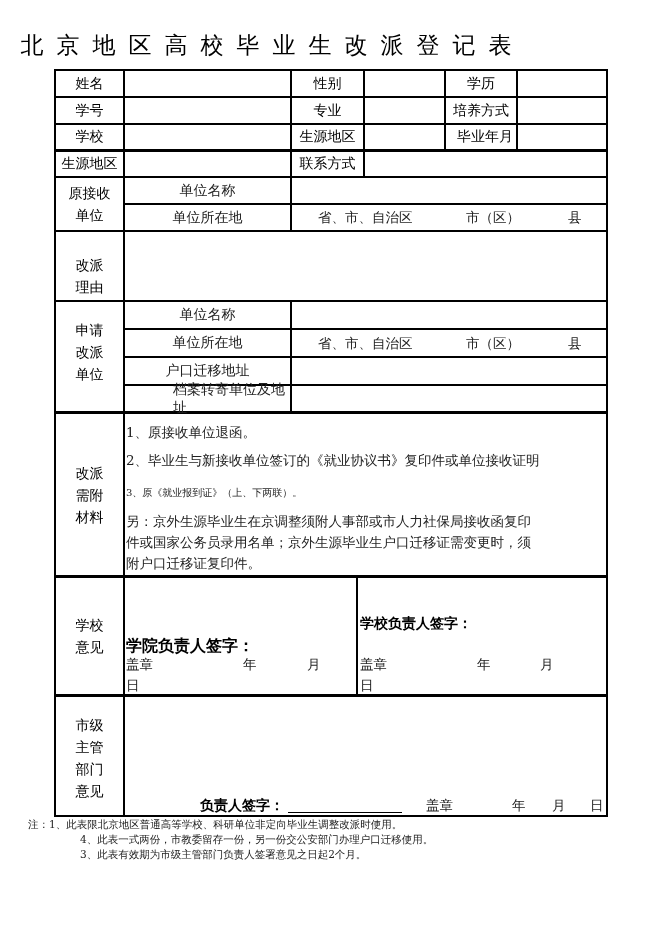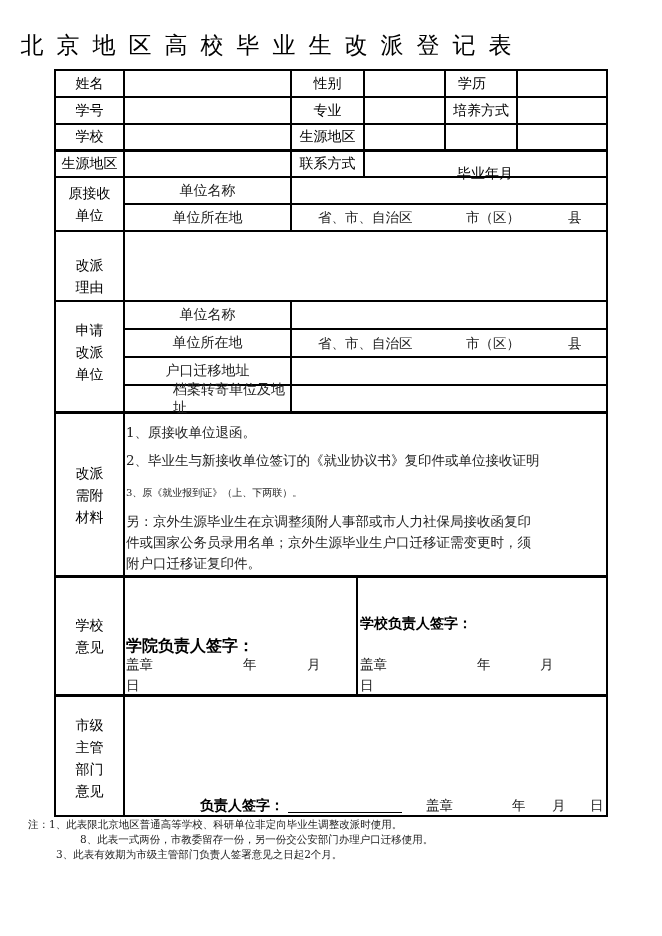--- a/index.html
+++ b/index.html
@@ -38,35 +38,35 @@
 
 <div class="line" style="left:54px;top:96px;width:554px;height:2px;"></div>
 <div class="line" style="left:54px;top:123px;width:554px;height:2px;"></div>
 <div class="line" style="left:54px;top:149px;width:554px;height:3px;"></div>
 <div class="line" style="left:54px;top:176px;width:554px;height:2px;"></div>
 
 <div class="cell label" style="left:56px;top:71px;width:67px;height:25px;">姓名</div>
 <div class="field" style="left:125px;top:71px;width:165px;height:25px;"></div>
 <div class="cell label" style="left:292px;top:71px;width:71px;height:25px;">性别</div>
 <div class="field" style="left:365px;top:71px;width:79px;height:25px;"></div>
-<div class="cell label" style="left:437px;top:71px;width:70px;height:25px;">学历</div>
+<div class="cell label" style="left:446px;top:71px;width:70px;height:25px;">学历</div>
 <div class="field" style="left:518px;top:71px;width:88px;height:25px;"></div>
 
 <div class="cell label" style="left:56px;top:98px;width:67px;height:25px;">学号</div>
 <div class="field" style="left:125px;top:98px;width:165px;height:25px;"></div>
 <div class="cell label" style="left:292px;top:98px;width:71px;height:25px;">专业</div>
 <div class="field" style="left:365px;top:98px;width:79px;height:25px;"></div>
 <div class="cell label" style="left:446px;top:98px;width:70px;height:25px;">培养方式</div>
 <div class="field" style="left:518px;top:98px;width:88px;height:25px;"></div>
 
 <div class="cell label" style="left:56px;top:125px;width:67px;height:24px;">学校</div>
 <div class="field" style="left:125px;top:125px;width:165px;height:24px;"></div>
 <div class="cell label" style="left:292px;top:125px;width:71px;height:24px;">生源地区</div>
 <div class="field" style="left:365px;top:125px;width:79px;height:24px;"></div>
-<div class="cell label" style="left:446px;top:125px;width:78px;height:24px;margin-top:37px;">毕业年月</div>
+<div class="cell label" style="left:446px;top:125px;width:78px;height:24px;">毕业年月</div>
 <div class="field" style="left:518px;top:125px;width:88px;height:24px;"></div>
 
 <div class="cell label" style="left:56px;top:152px;width:67px;height:24px;">生源地区</div>
 <div class="field" style="left:125px;top:152px;width:165px;height:24px;"></div>
 <div class="cell label" style="left:292px;top:152px;width:71px;height:24px;">联系方式</div>
 <div class="field" style="left:365px;top:152px;width:241px;height:24px;"></div>
 
 <div class="line" style="left:290px;top:178px;width:2px;height:53px;"></div>
 <div class="line" style="left:123px;top:203px;width:485px;height:2px;"></div>
 <div class="line" style="left:54px;top:230px;width:554px;height:2px;"></div>
@@ -157,15 +157,15 @@
 <div class="field" style="left:125px;top:697px;width:481px;height:118px;"></div>
 <div class="txt bold" style="left:200px;top:797px;font-size:14px;">负责人签字：</div>
 <div class="line" style="left:288px;top:812px;width:114px;height:1px;"></div>
 <div class="txt" style="left:426px;top:797px;">盖章</div>
 <div class="txt" style="left:512px;top:797px;">年</div>
 <div class="txt" style="left:552px;top:797px;">月</div>
 <div class="txt" style="left:590px;top:797px;">日</div>
 
 <div class="notes">
   <div style="margin-left:-28px;">注：1、此表限北京地区普通高等学校、科研单位非定向毕业生调整改派时使用。</div>
-  <div style="margin-left:24px;">8、此表一式两份，市教委留存一份，另一份交公安部门办理户口迁移使用。</div>
-  <div style="">3、此表有效期为市级主管部门负责人签署意见之日起2个月。</div>
+  <div style="margin-left:24px;">4、此表一式两份，市教委留存一份，另一份交公安部门办理户口迁移使用。</div>
+  <div style="margin-left:24px;">3、此表有效期为市级主管部门负责人签署意见之日起2个月。</div>
 </div>
 
 </body></html>

